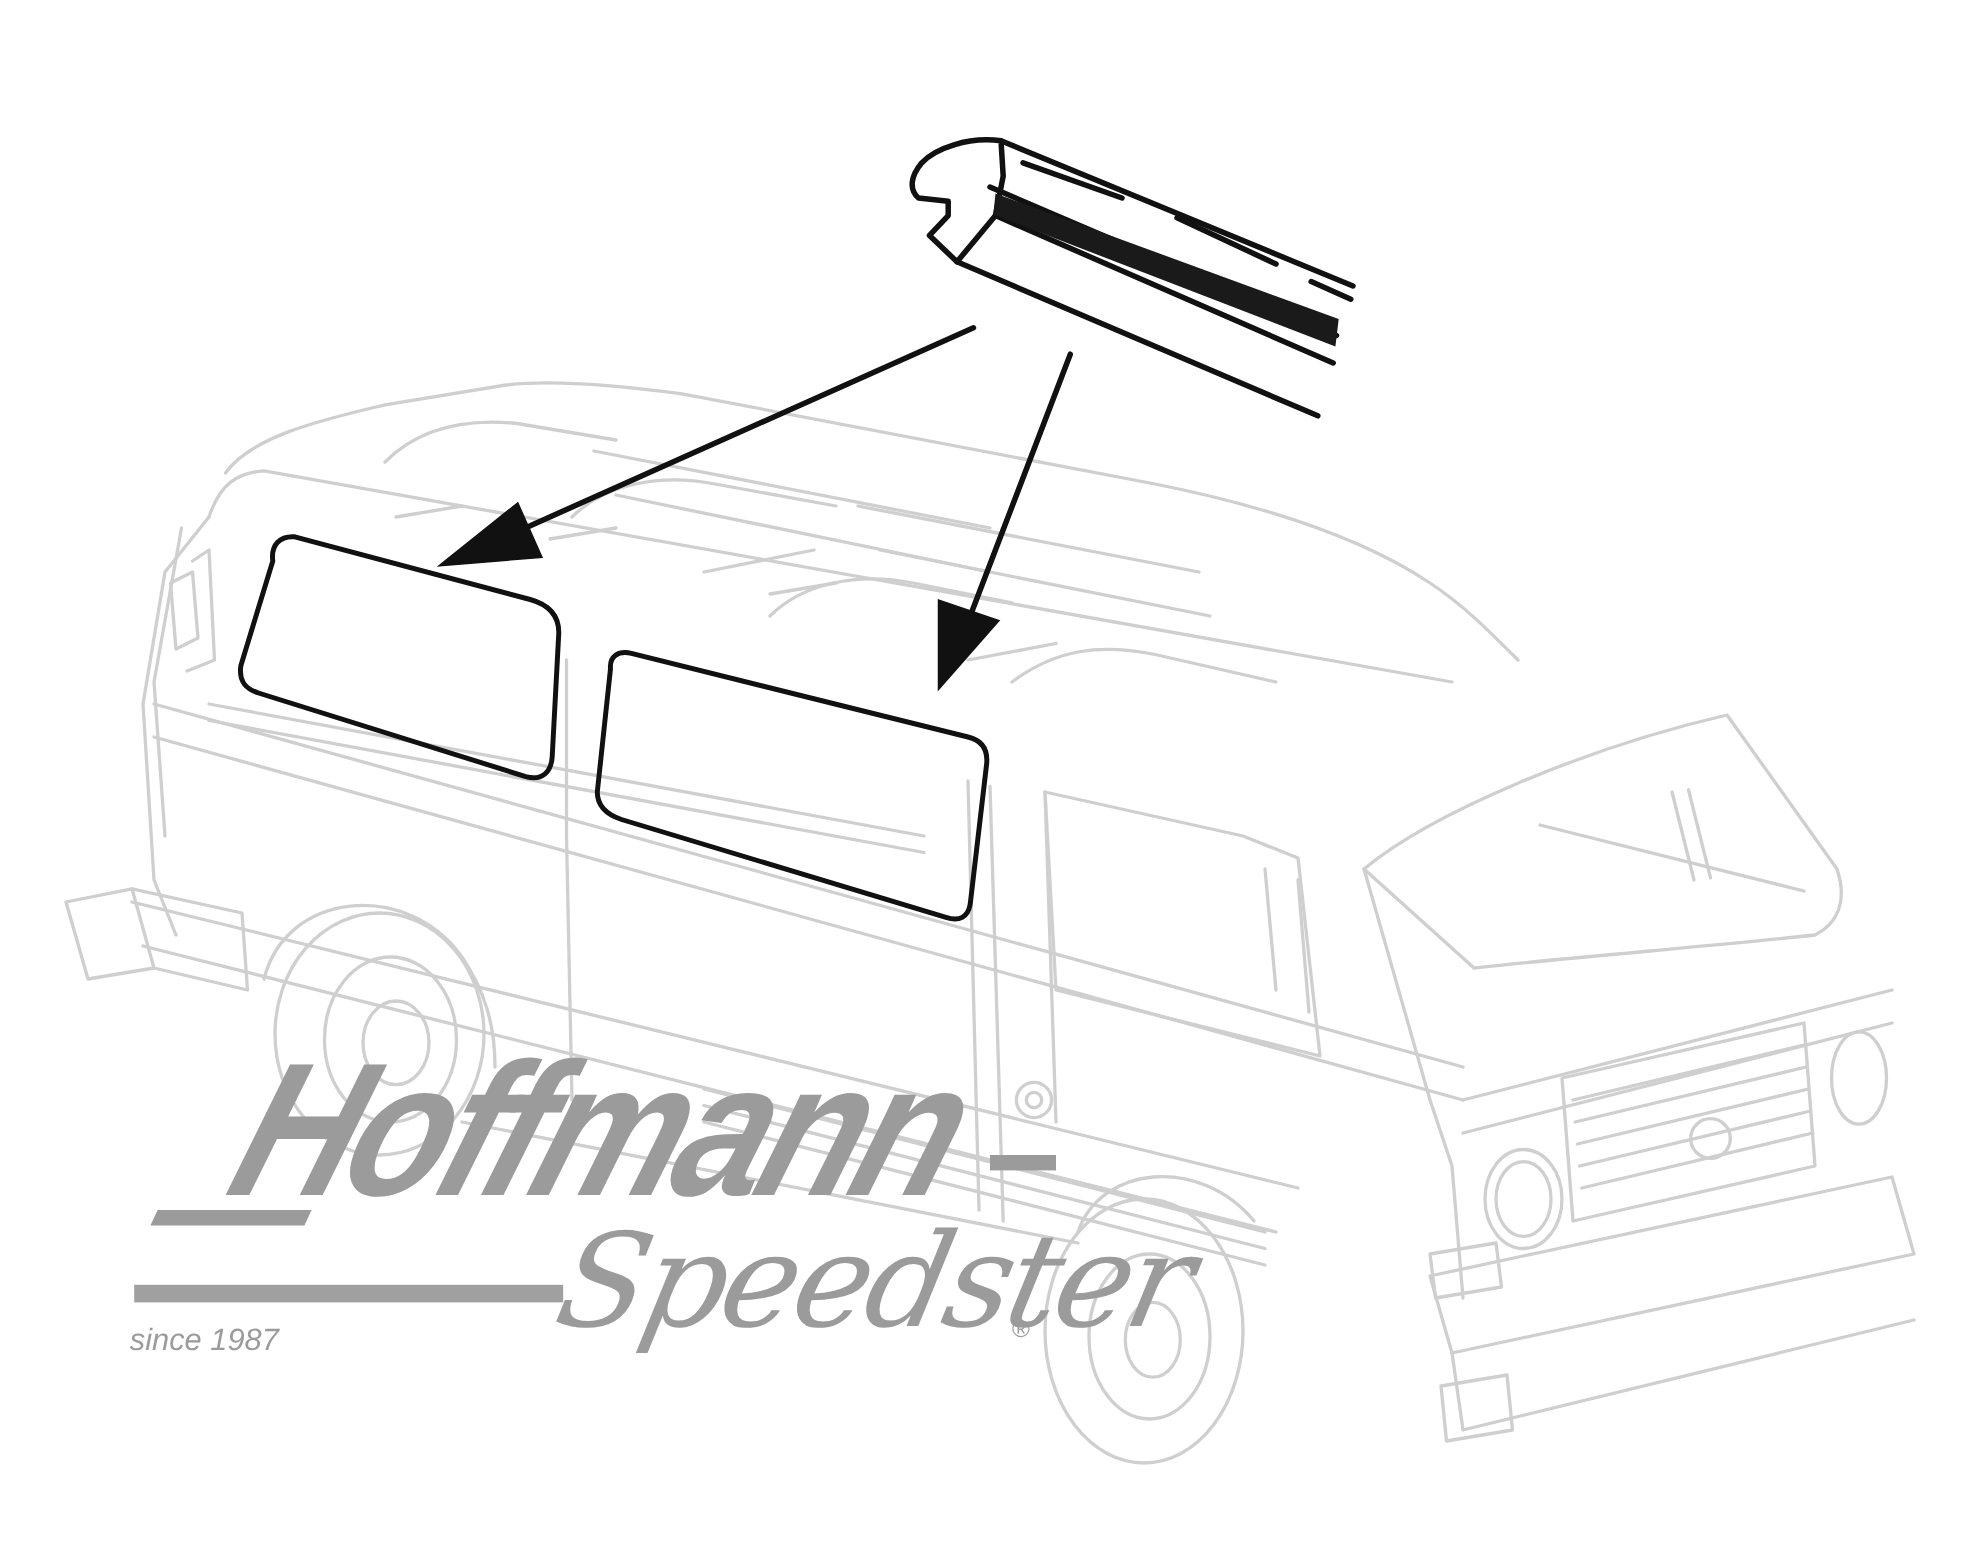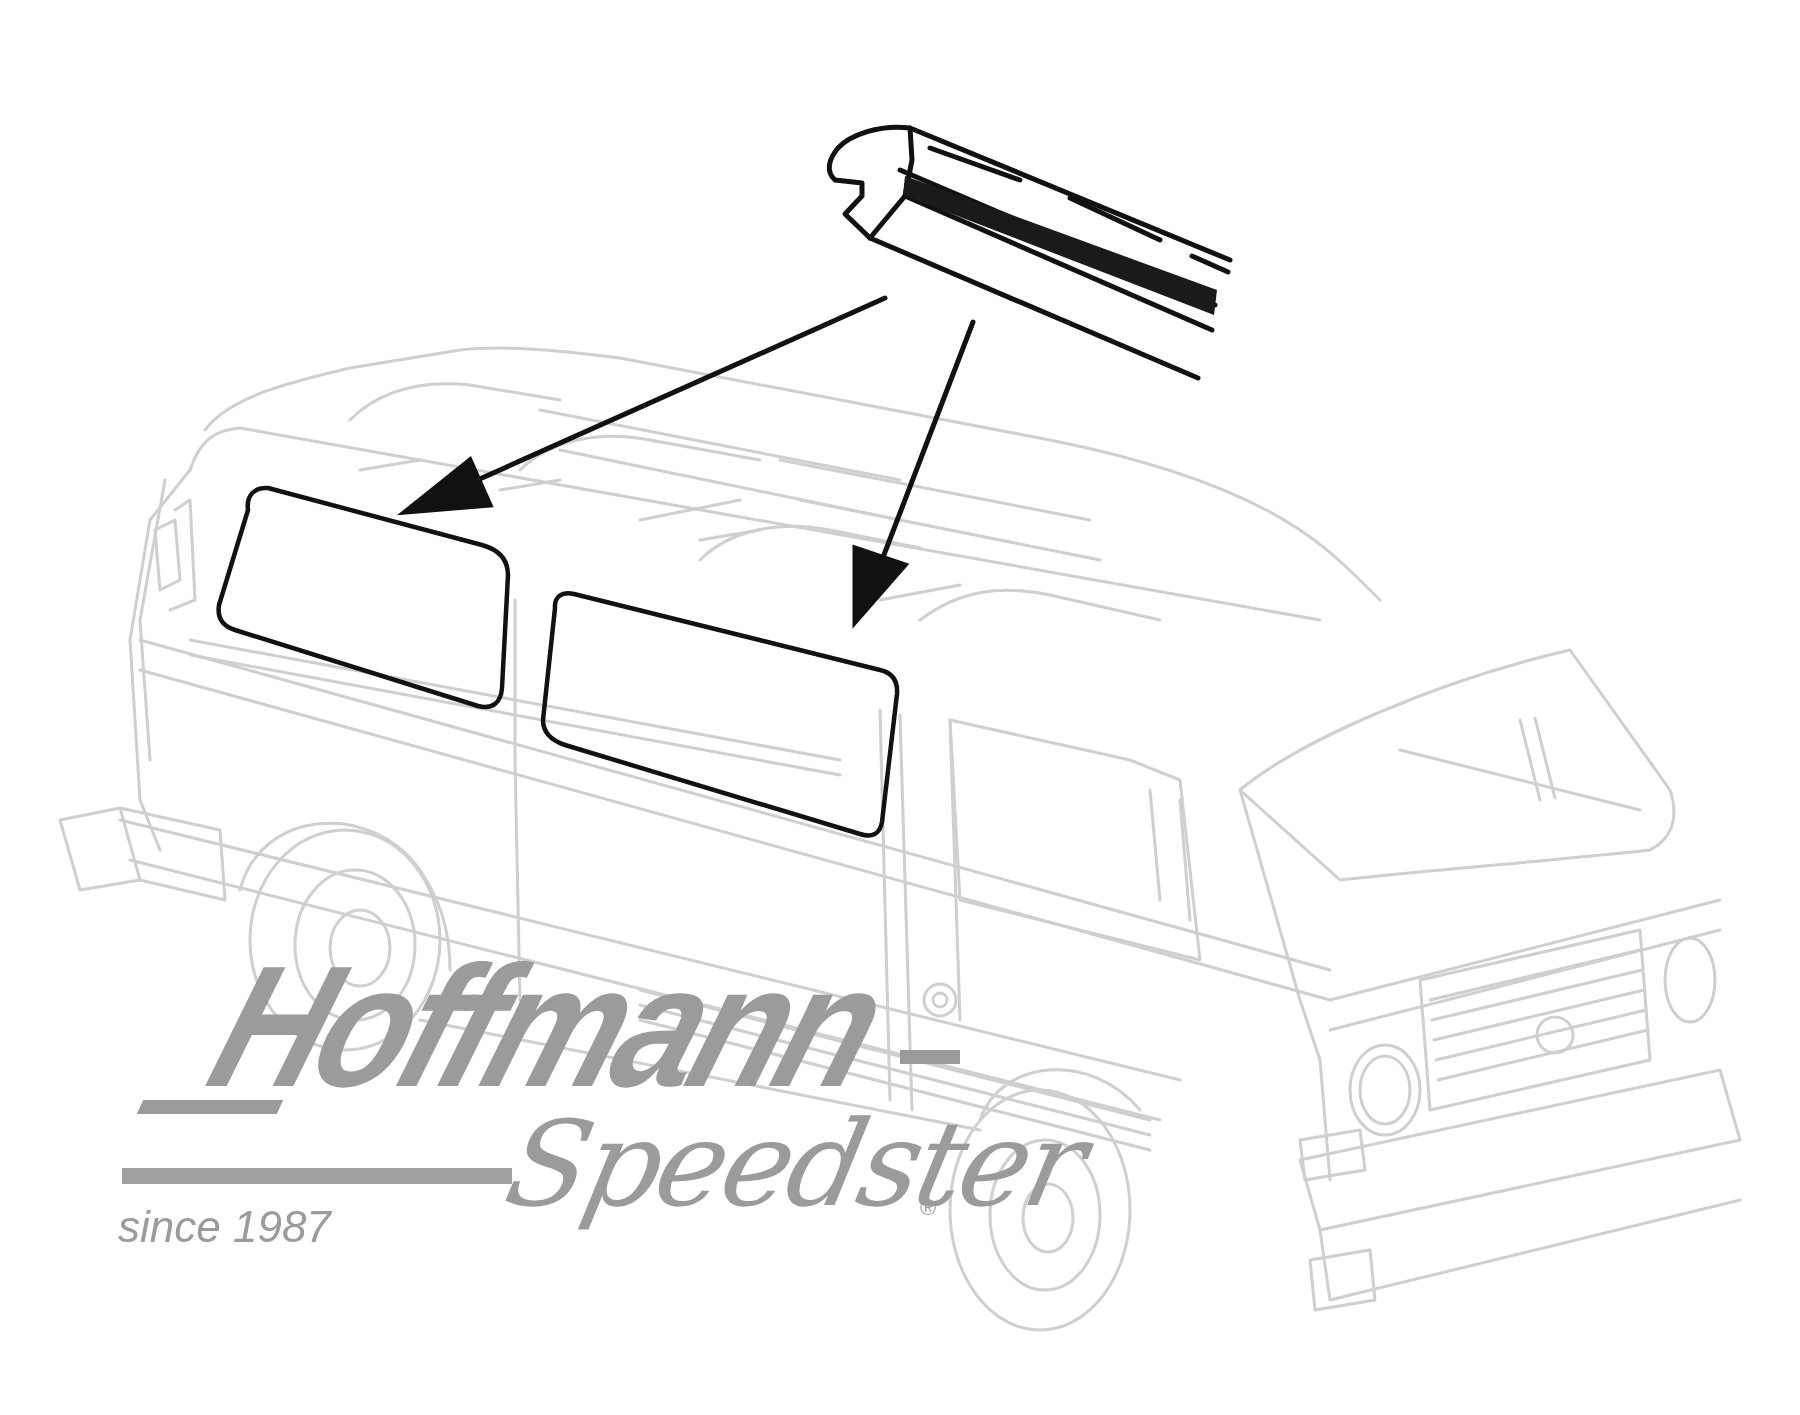--- a/index.html
+++ b/index.html
@@ -86,21 +86,21 @@
       top: 255px;
       font-size: 22px;
       color: #9b9b9b;
     }
     .logo-since {
       position: absolute;
       left: 8px;
       top: 262px;
       font-family: "Liberation Sans", sans-serif;
       font-style: italic;
-      font-size: 44px;
+      font-size: 28px;
       color: #9b9b9b;
       letter-spacing: 0px;
     }
   </style>
 </head>
 <body>
 
 <svg class="canvas" viewBox="0 0 1800 1415" xmlns="http://www.w3.org/2000/svg">
 
   <g fill="none" stroke="#cfcfcf" stroke-width="3" stroke-linejoin="round" stroke-linecap="round">

